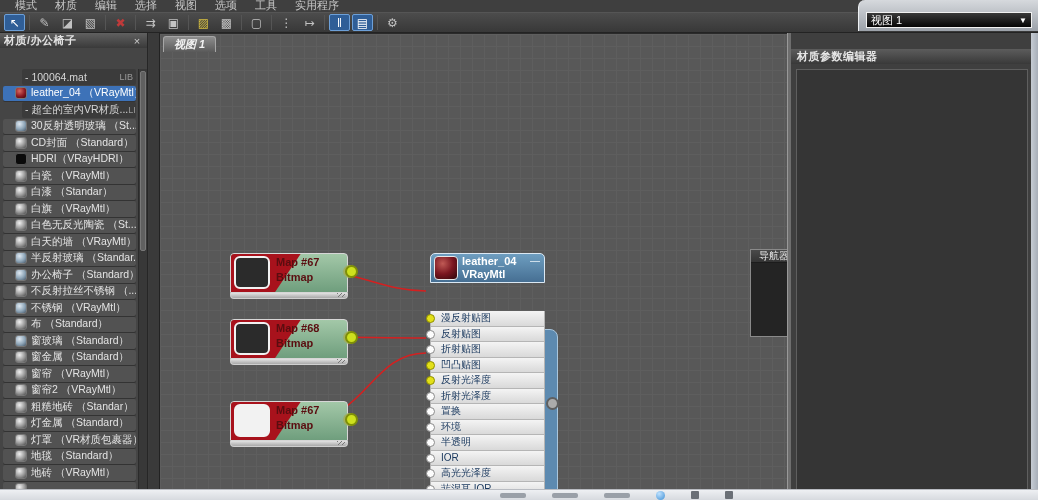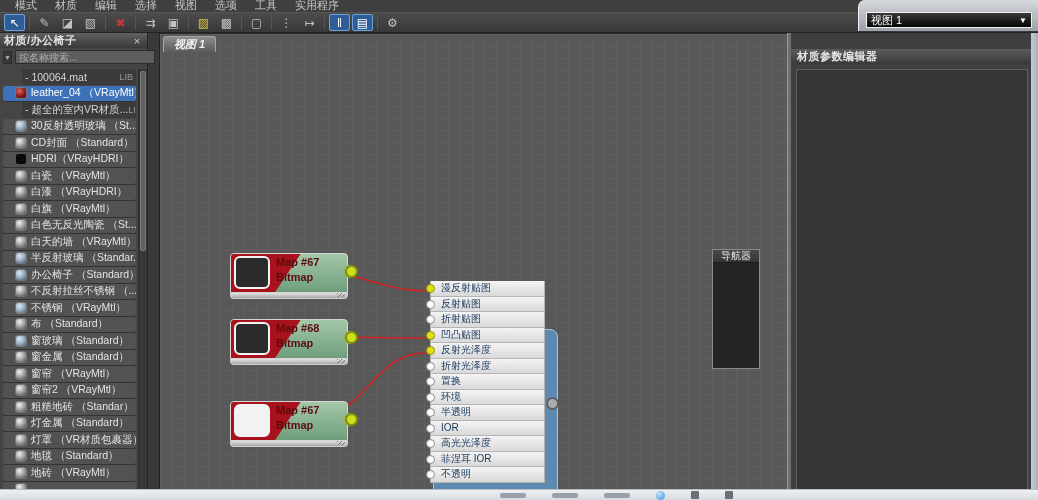--- a/index.html
+++ b/index.html
@@ -70,21 +70,21 @@
   .matnode { position:absolute; left:270px; top:219px; width:115px; z-index:4; }
   .mat-header { height:30px; background:linear-gradient(#6e9ec0,#466f93); border:1px solid #dbe8f3; border-radius:5px 5px 0 0; display:flex; align-items:center; padding:0 3px; gap:4px; position:relative; }
   .mat-thumb { width:24px; height:24px; border-radius:4px; border:1px solid #e8e8e8; background:radial-gradient(circle at 35% 30%, #c05a55 0%, #7a1620 50%, #2d060a 100%); }
   .mat-titles { color:#fff; font-weight:bold; font-size:11px; line-height:13px; }
   .mat-min { position:absolute; right:4px; top:2px; color:#eaf2f8; font-size:10px; line-height:10px; }
   .slots { background:transparent;margin-top:28px; }
   .slot { position:relative; height:15.5px; background:linear-gradient(#f4f4f4,#d9d9d9); border:1px solid #b5b5b5; border-top:none; display:flex; align-items:center; padding-left:10px; color:#17365c; font-size:10px; white-space:nowrap; }
   .insock { position:absolute; left:-5px; top:3px; width:9px; height:9px; border-radius:50%; background:#fdfdfd; border:1.5px solid #8a8a8a; }
   .insock.connected { background:#e3e019; border-color:#8f8f00; }
 
-  .navigator { position:absolute; left:552px; top:215px; width:48px; height:120px; border:1px solid #8a8a8a; z-index:5; background:#242424; }
+  .navigator { position:absolute; left:590px; top:215px; width:48px; height:88px; border:1px solid #8a8a8a; z-index:5; background:#242424; }
   .nav-title { height:13px; background:linear-gradient(#4a4a4a,#343434); color:#e8e8e8; font-size:10px; display:flex; align-items:center; justify-content:center; border-bottom:1px solid #1c1c1c; }
 
   
   .right-panel { position:absolute; left:791px; top:33px; width:240px; height:467px; background:#3f3f3f; z-index:3; }
   .rp-title { position:absolute; left:0; top:16px; right:0; height:15px; background:linear-gradient(#5c5c5c,#393939); color:#e6e6e6; font-size:11px; font-weight:bold; display:flex; align-items:center; padding:4px 6px; letter-spacing:.5px; }
   .rp-body { position:absolute; left:5px; top:36px; right:3px; bottom:6px; background:#353535; border:1px solid #5f5f5f; }
   .win-edge { position:absolute; left:1031px; top:33px; width:7px; height:467px; background:linear-gradient(90deg,#c6ccd4,#a7aeb8); z-index:6; }
 
   
   .taskbar { position:absolute; left:0; top:489px; width:1038px; height:11px; background:linear-gradient(#eef0f3,#d7dadf); border-top:1px solid #b9bcc2; z-index:7; display:flex; align-items:center; gap:26px; padding-left:500px; }
@@ -137,24 +137,20 @@
     <span>视图 1</span>
     <span class="arrow">▼</span>
   </div>
 </div>
 
 <div class="left-panel">
   <div class="lp-title">
     <span class="t">材质/办公椅子</span>
     <span class="lp-close">×</span>
   </div>
-  <div class="lp-search">
-    <span class="lp-filter">▼</span>
-    <input class="lp-input" type="text" placeholder="按名称搜索..." style="">
-  </div>
   <div class="lp-list" id="browser-list">
       <div class="row group">
         <span>- 100064.mat</span>
         <span class="badge">LIB</span>
       </div>
       <div class="row item selected">
         <span class="thumb red"></span>
         <span>leather_04 （VRayMtl）</span>
       </div>
       <div class="row group">
@@ -172,21 +168,21 @@
       <div class="row item">
         <span class="thumb black"></span>
         <span>HDRI（VRayHDRI）</span>
       </div>
       <div class="row item">
         <span class="thumb gray"></span>
         <span>白瓷 （VRayMtl）</span>
       </div>
       <div class="row item">
         <span class="thumb gray"></span>
-        <span>白漆 （VRayHDRI）</span>
+        <span>白漆 （Standar）</span>
       </div>
       <div class="row item">
         <span class="thumb gray"></span>
         <span>白旗 （VRayMtl）</span>
       </div>
       <div class="row item">
         <span class="thumb gray"></span>
         <span>白色无反光陶瓷 （St...</span>
       </div>
       <div class="row item">
@@ -312,20 +308,28 @@
           <div class="grip"></div>
         </div>
         <div class="outsock"></div>
       </div>
     </div>
 
   <div class="backpanel"></div>
   <div class="mat-outsock"></div>
 
   <div class="matnode">
+    <div class="mat-header">
+      <div class="mat-thumb"></div>
+      <div class="mat-titles">
+        <div>leather_04</div>
+        <div>VRayMtl</div>
+      </div>
+      <span class="mat-min">—</span>
+    </div>
     <div class="slots" id="mat-slots">
         <div class="slot">
           <span class="insock connected"></span>
           <span>漫反射贴图</span>
         </div>
         <div class="slot">
           <span class="insock"></span>
           <span>反射贴图</span>
         </div>
         <div class="slot">

